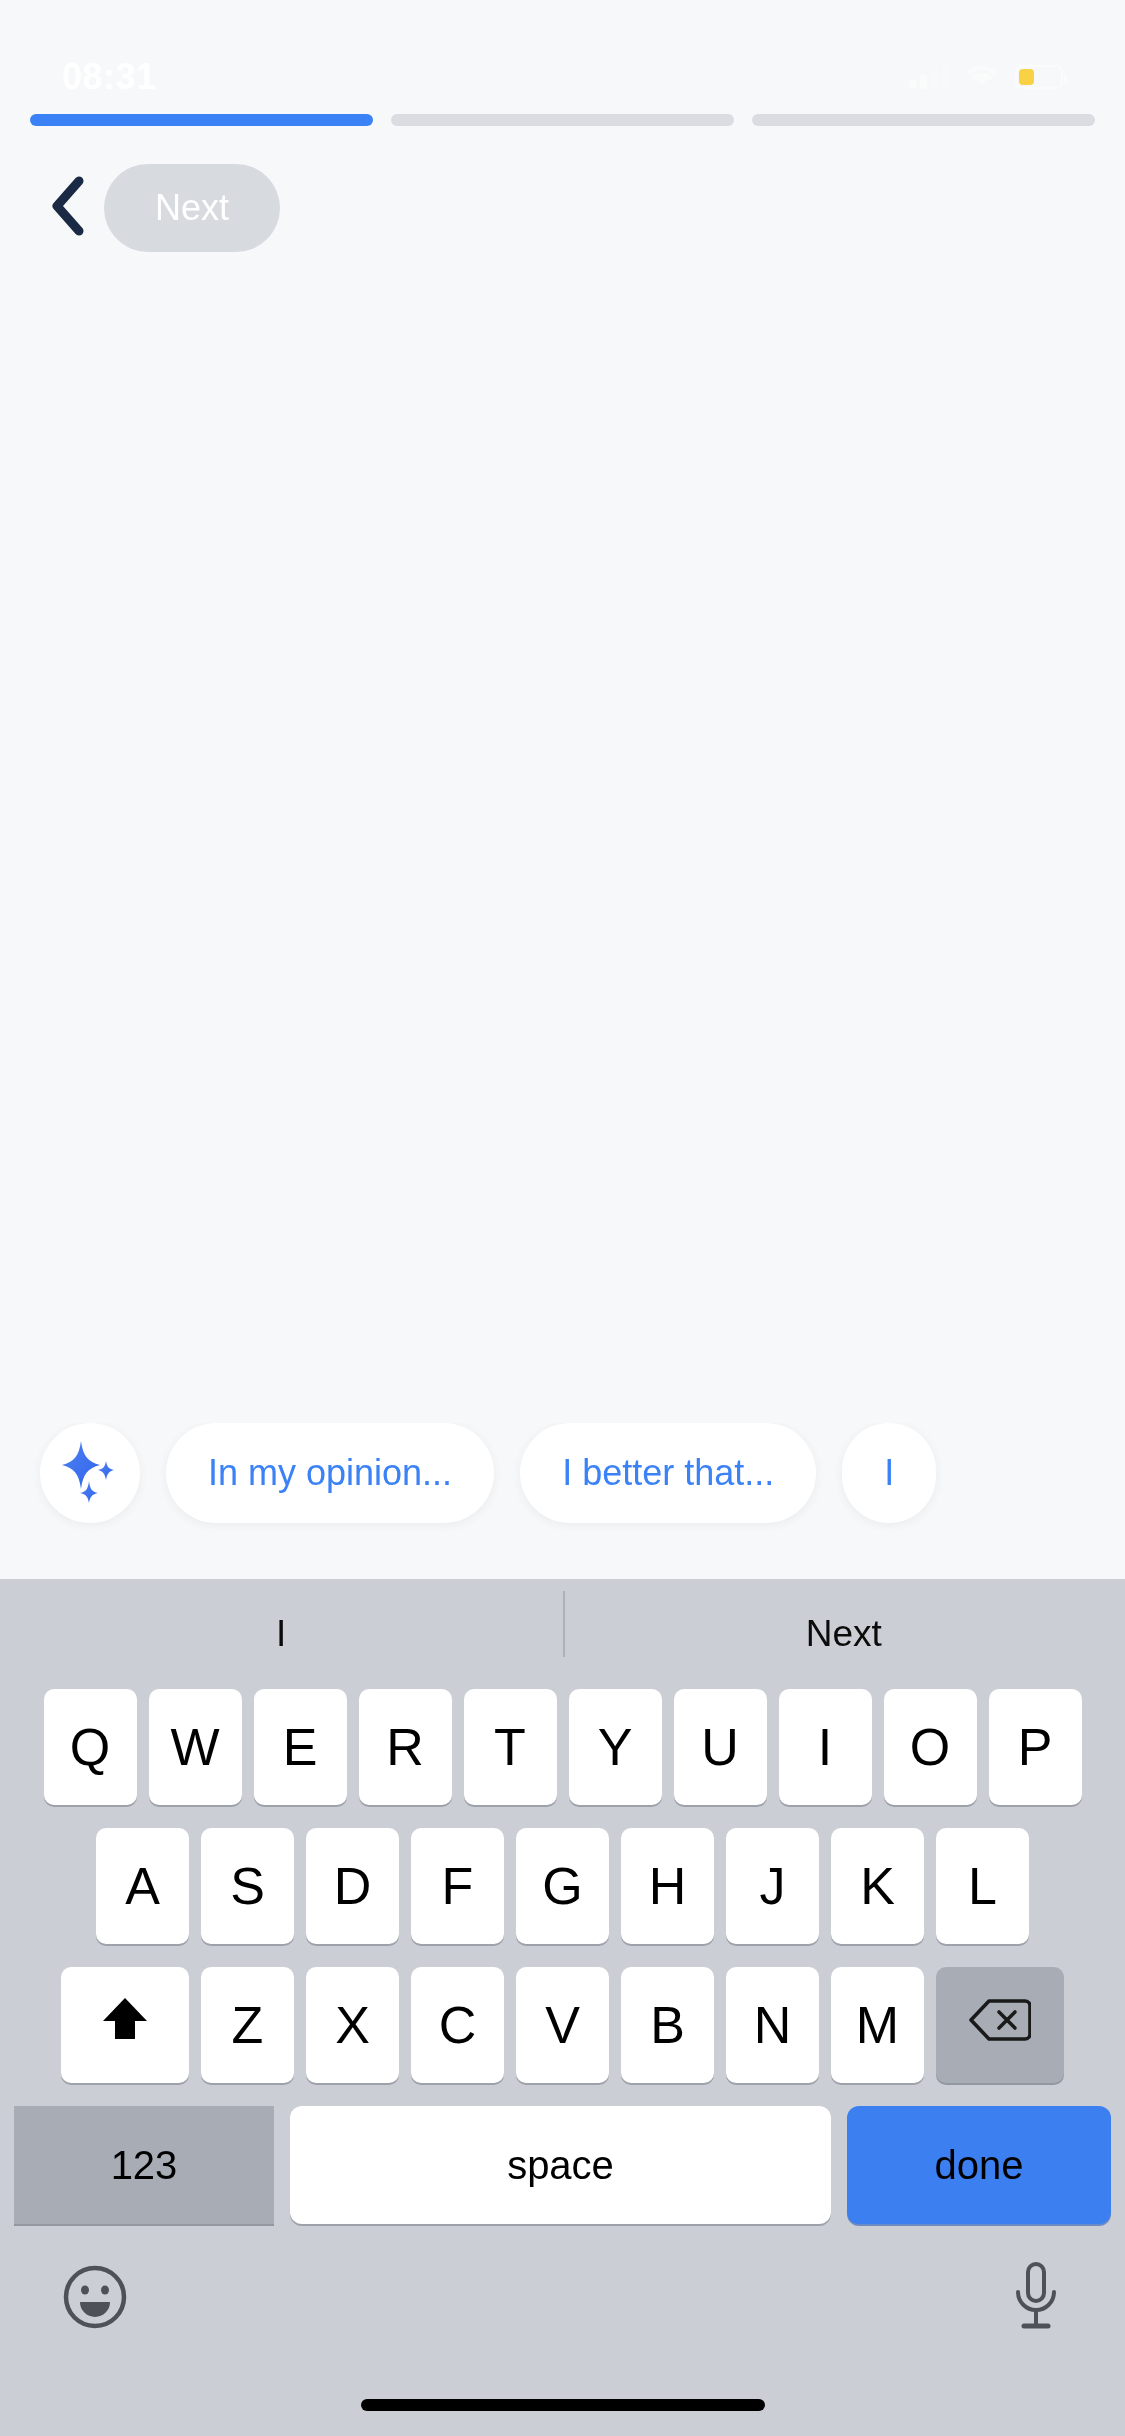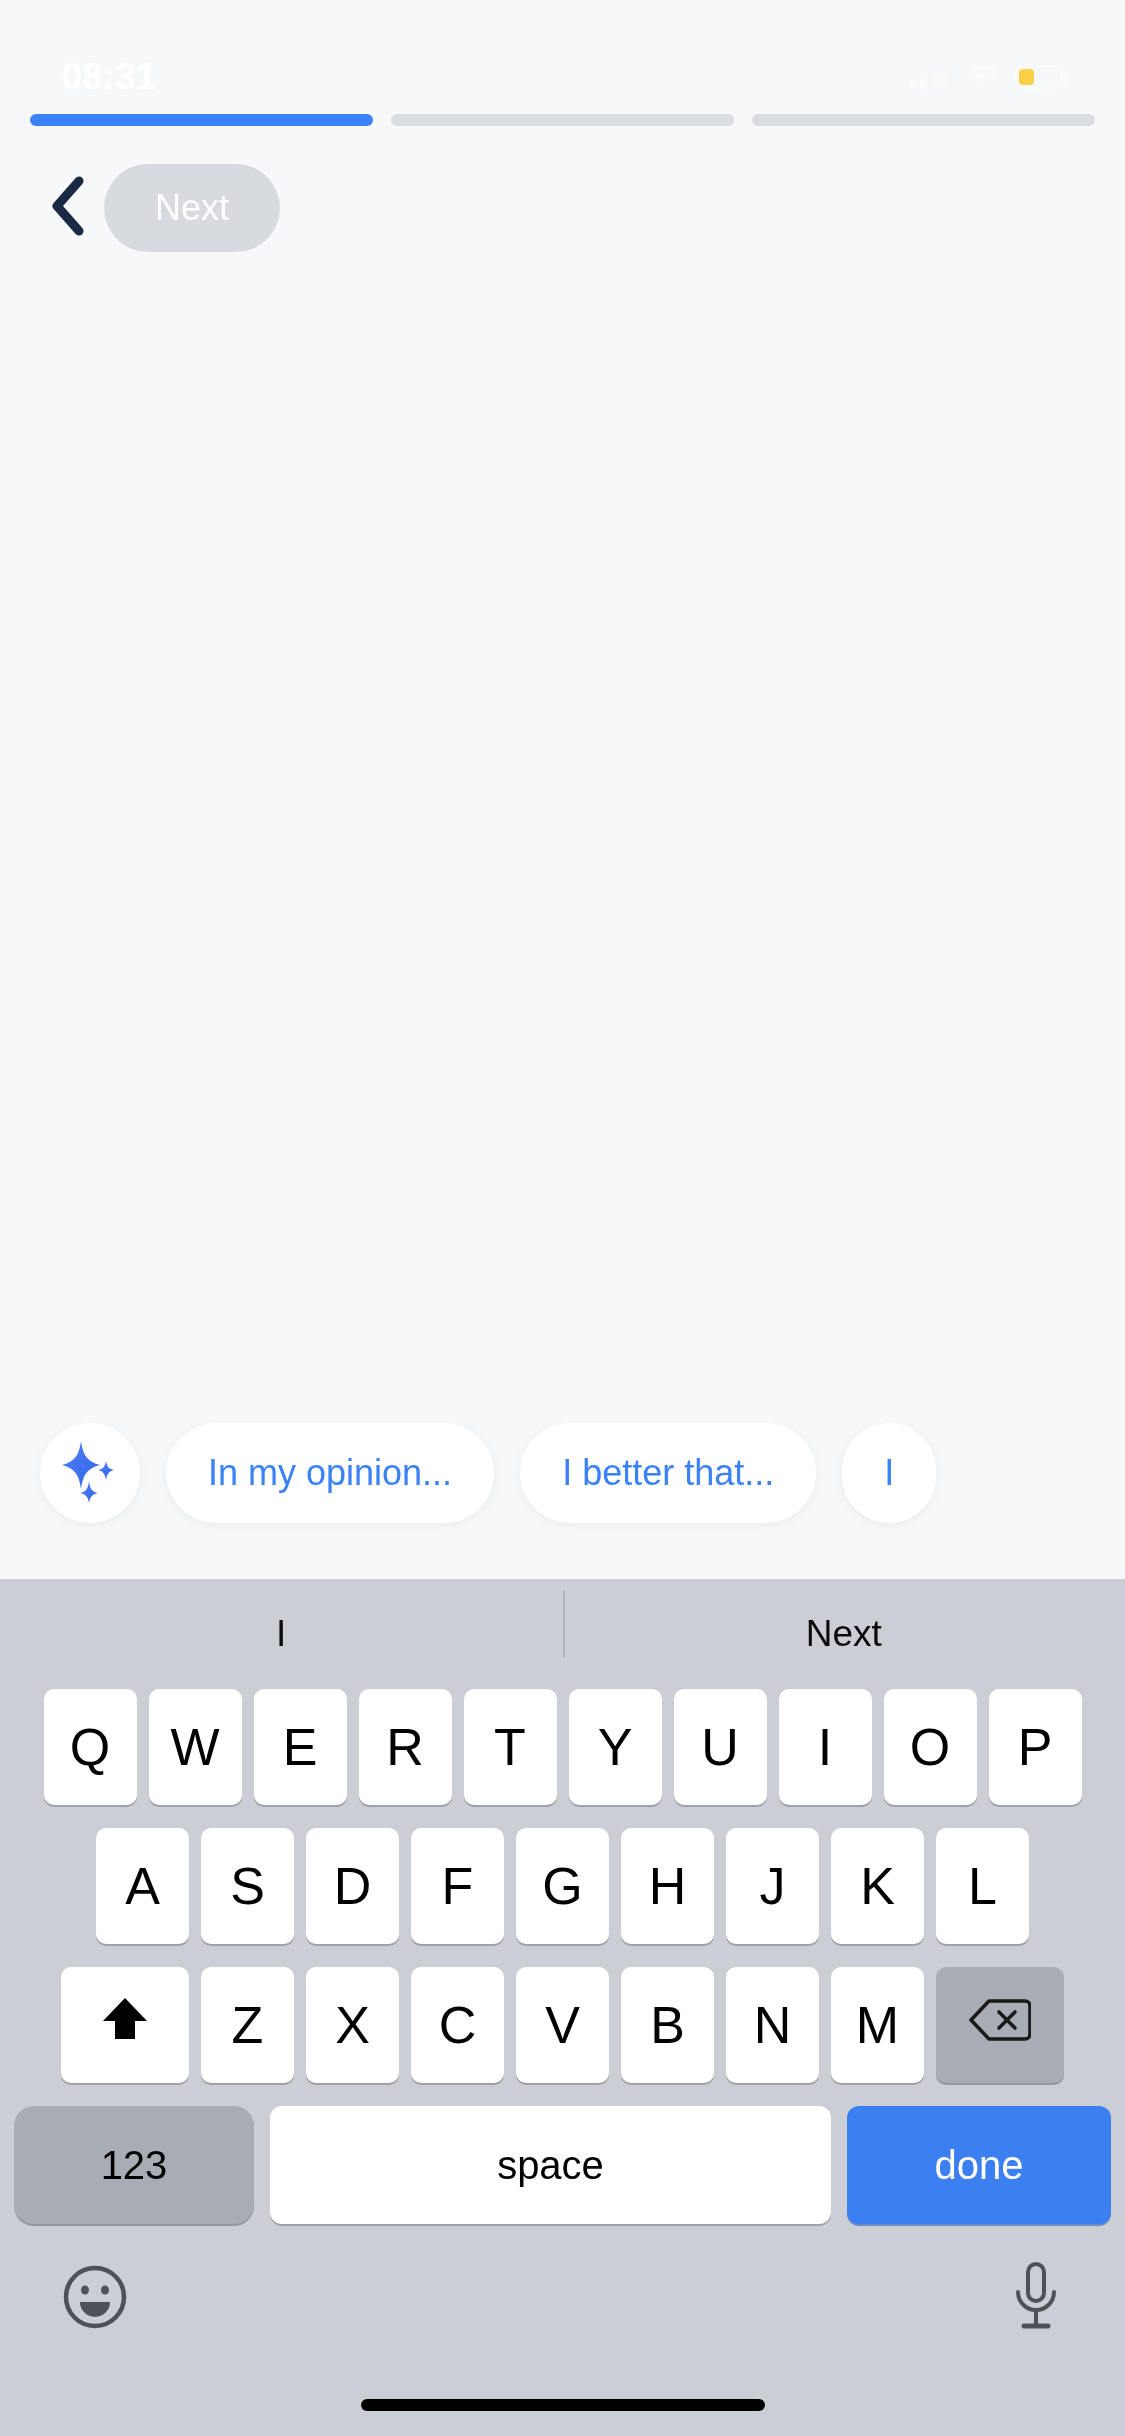--- a/index.html
+++ b/index.html
@@ -145,36 +145,36 @@
   }
   .key.gray {
     background:#a8adb5; box-shadow:0 2px 0 rgba(110,115,125,.6);
   }
   .krow.r2 { padding-left:0; padding-right:0; }
   .krow.r3 { gap:12px; }
   .krow.r4 {
     display:flex; gap:16px; padding:0 14px; margin-bottom:0; align-items:center;
   }
   .key-123 {
-    width:240px; height:118px; background:#a8adb5; border-radius:20px;
+    width:260px; height:118px; background:#a8adb5; border-radius:0;
     display:flex; align-items:center; justify-content:center;
     font-size:40px; color:#000; box-shadow:0 2px 0 rgba(110,115,125,.6);
     cursor:pointer; flex:none;
   }
   .key-space {
     flex:1; height:118px; background:#ffffff; border-radius:12px;
     display:flex; align-items:center; justify-content:center;
     font-size:40px; color:#000; box-shadow:0 2px 0 rgba(120,125,135,.55);
     cursor:pointer;
     text-align:center;
   }
   .key-done {
     width:264px; height:118px; background:#3b7ff0; border-radius:12px;
     display:flex; align-items:center; justify-content:center;
-    font-size:40px; color:#ffffff; box-shadow:0 2px 0 rgba(45,95,185,.6);
+    font-size:40px; color:#000000; box-shadow:0 2px 0 rgba(45,95,185,.6);
     cursor:pointer; flex:none;
   }
   .kb-bottom {
     height:150px; display:flex; align-items:center;
     justify-content:space-between; padding:0 62px;
   }
   .home-bar-wrap {
     height:62px; display:flex; align-items:center; justify-content:center;
     background:#cbced4;
   }

